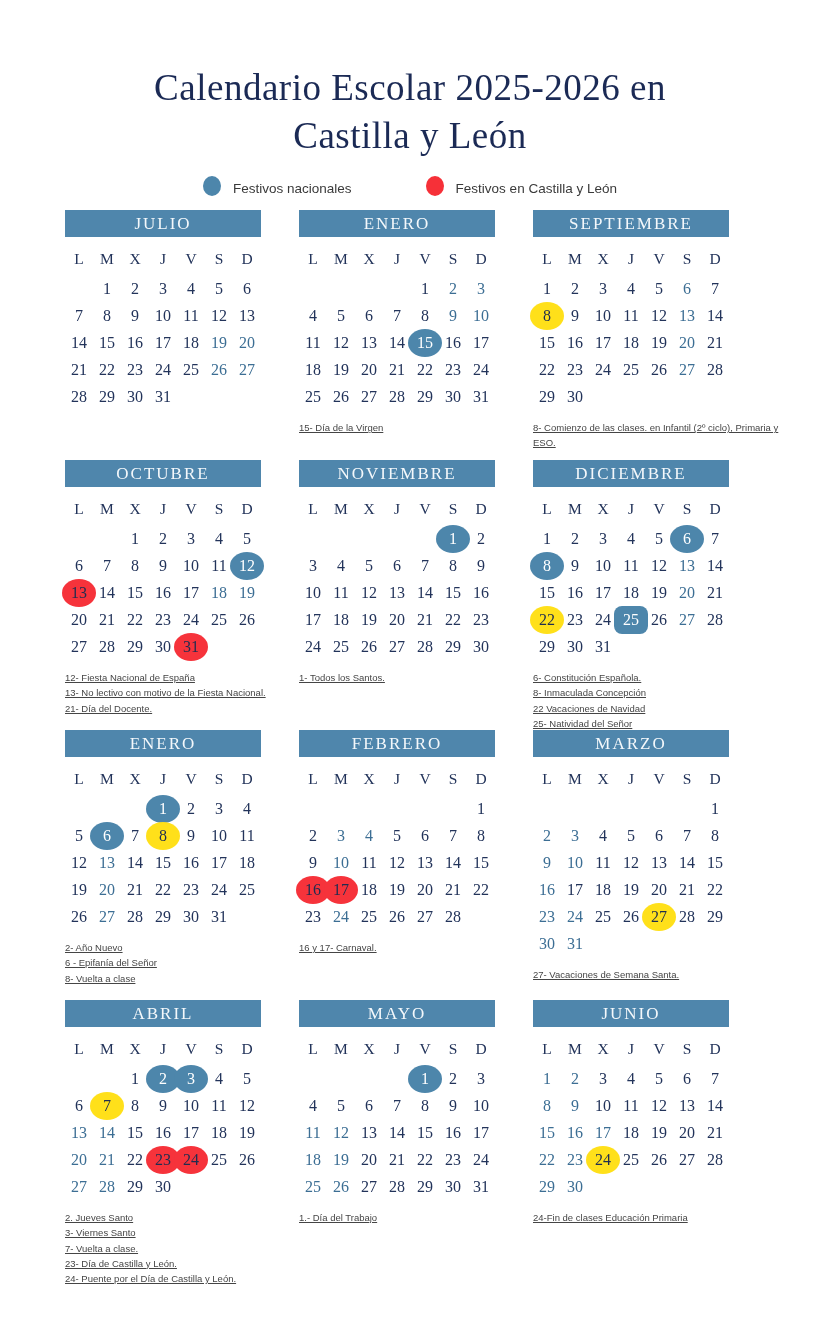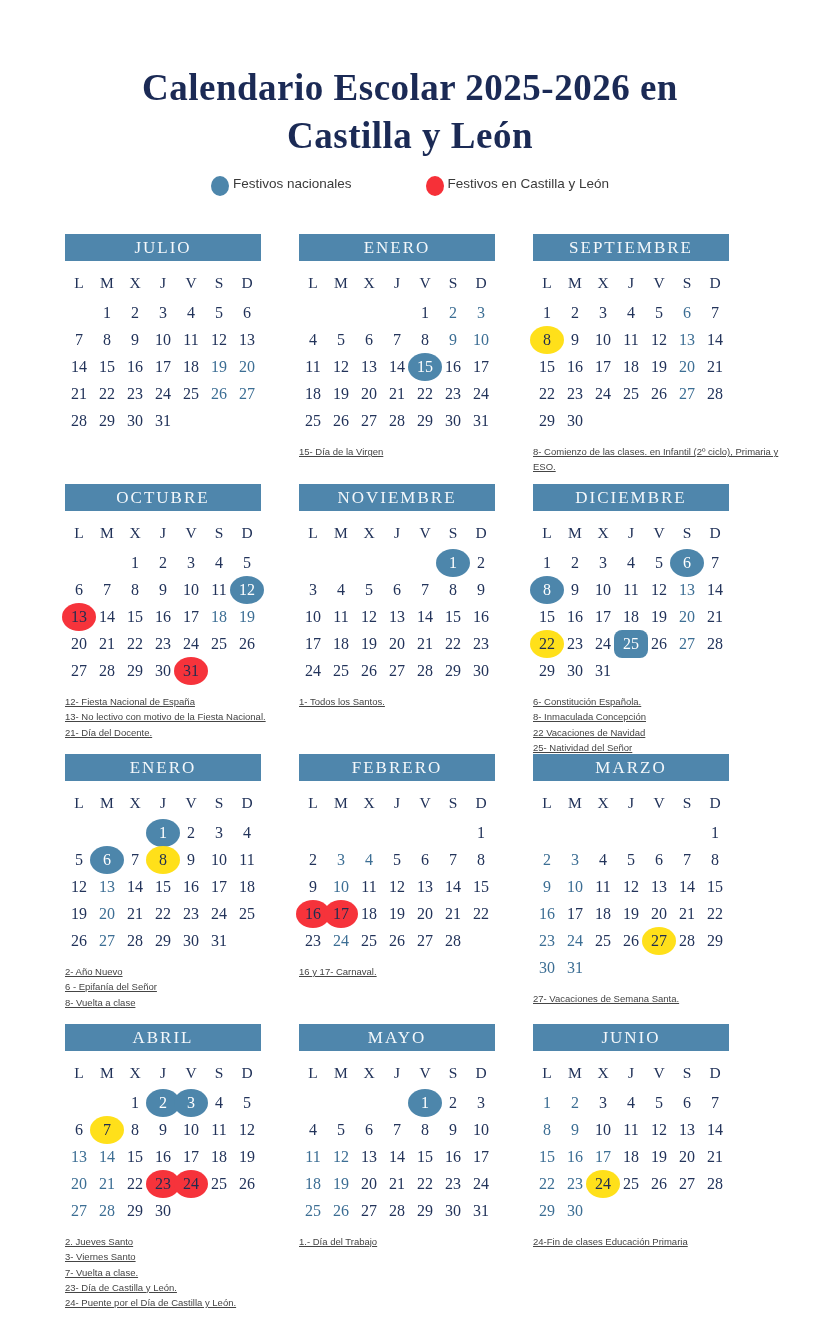--- a/index.html
+++ b/index.html
@@ -7,55 +7,54 @@
     position:relative;
     width:820px;height:1328px;
     background:#ffffff;
     overflow:hidden;
     font-family:"Liberation Serif","DejaVu Serif",serif;
   }
   .title{
     padding-top:64px;
     text-align:center;
     color:#1b2a55;
-    font-weight:700;
+    font-weight:400;
     font-size:37px;
     line-height:1.3;
     letter-spacing:0.5px;
   }
   .legend{
     margin-top:16px;
     display:flex;
     justify-content:center;
     align-items:center;
     gap:74px;
     font-family:"Liberation Sans","DejaVu Sans",sans-serif;
     font-size:13.5px;
     color:#3a3a3a;
   }
-  .legend-item{display:flex;align-items:flex-start;gap:4px;}
+  .legend-item{display:flex;align-items:flex-end;gap:12px;}
   .dot{width:18px;height:20px;border-radius:50%;}
   .dot-blue{background:#4d86ab;}
   .dot-red{background:#f63038;}
   .months{
     margin:14px 0 0 65px;
     display:grid;
     grid-template-columns:repeat(3,196px);
     column-gap:38px;
     grid-template-rows:250px 270px 270px auto;
   }
   .month{width:196px;}
   .mhead{
     height:27px;
     background:#4f86ac;
     color:#f4f8fb;
     display:flex;align-items:center;justify-content:center;
     font-size:17px;
     letter-spacing:2px;
-    margin-top:24px;
   }
   .wrow,.dgrid{
     display:grid;
     grid-template-columns:repeat(7,28px);
   }
   .wrow{margin-top:9px;}
   .dgrid{margin-top:5px;row-gap:2px;}
   .cell{
     height:25px;
     display:flex;align-items:center;justify-content:center;

